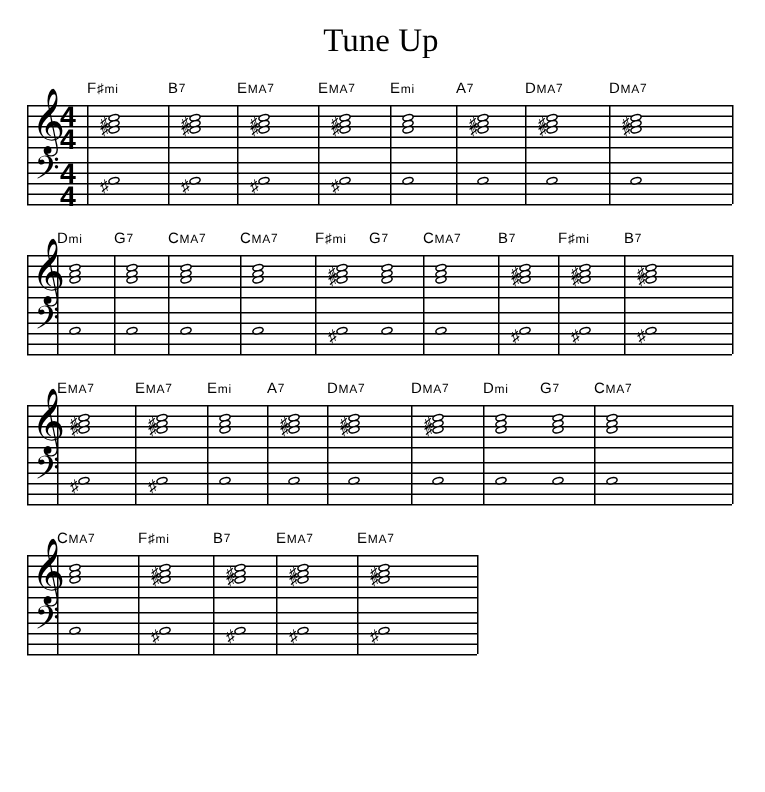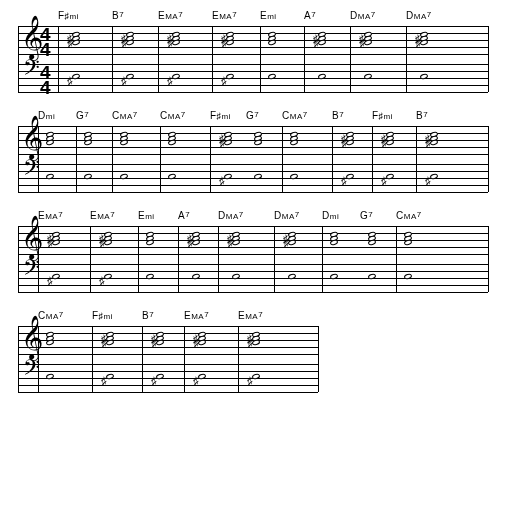--- a/index.html
+++ b/index.html
@@ -149,20 +149,21 @@
     font-size: 11px;
     left: -7px;
     top: -2px;
     font-family: Arial, sans-serif;
   }
 </style>
 </head>
 <body>
 
 <div class="page">
+  <h1 class="title">Tune Up</h1>
   <div id="music">
       <div class="system">
         <div class="chords-row" style="margin-left: 40px;">
           <span class="chord" style="width: 54px; display: inline-block;">F<span class="acc">♯</span><span style="font-size:8px">mi</span></span>
           <span class="chord" style="width: 46px; display: inline-block;">B<sup>7</sup></span>
           <span class="chord" style="width: 54px; display: inline-block;">E<span style="font-size:8px">MA</span><sup>7</sup></span>
           <span class="chord" style="width: 48px; display: inline-block;">E<span style="font-size:8px">MA</span><sup>7</sup></span>
           <span class="chord" style="width: 44px; display: inline-block;">E<span style="font-size:8px">mi</span></span>
           <span class="chord" style="width: 46px; display: inline-block;">A<sup>7</sup></span>
           <span class="chord" style="width: 56px; display: inline-block;">D<span style="font-size:8px">MA</span><sup>7</sup></span>

